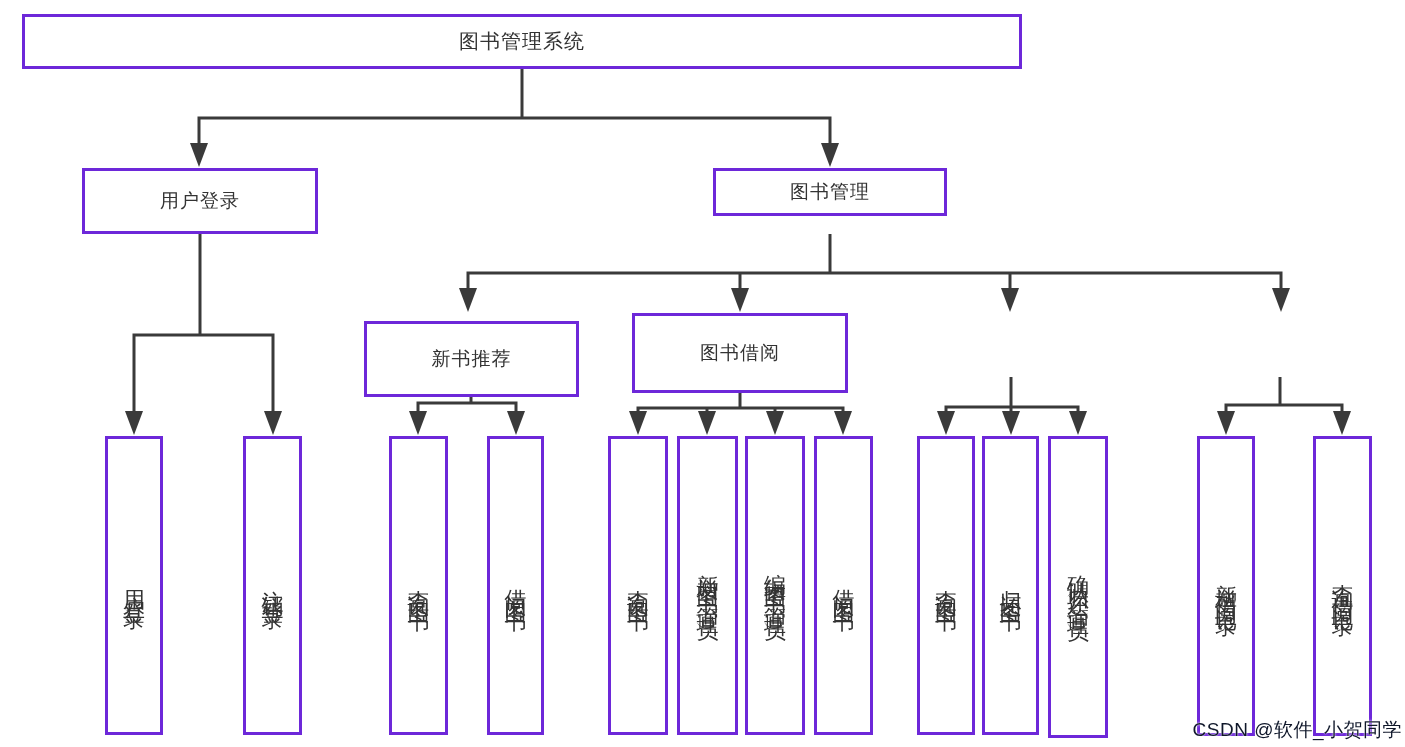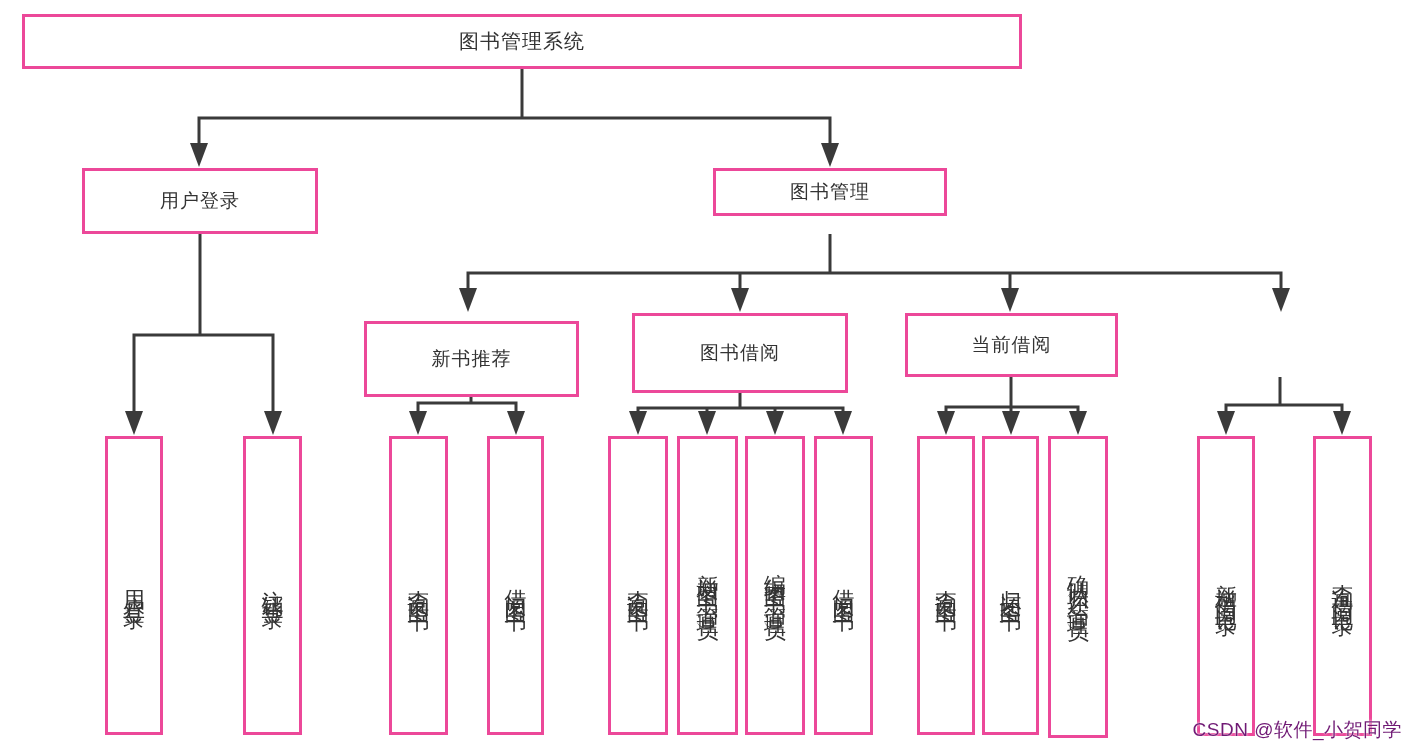--- a/index.html
+++ b/index.html
@@ -12,42 +12,42 @@
     overflow: hidden;
   }
   .stage svg.wires {
     position: absolute;
     left: 0; top: 0;
     width: 1405px; height: 747px;
   }
   .node {
     position: absolute;
     box-sizing: border-box;
-    border: 3px solid #ec4899;
+    border: 3px solid #6d28d9;
     background: #ffffff;
     color: #333333;
     display: flex;
     align-items: center;
     justify-content: center;
     text-align: center;
   }
   .node.h { font-size: 19px; letter-spacing: 1px; }
   .node.root { font-size: 20px; letter-spacing: 1px; }
   .node.v {
     writing-mode: vertical-rl;
     font-size: 22px;
     letter-spacing: 0.3em;
     line-height: 1;
   }
   .watermark {
     position: absolute;
     right: 3px;
     bottom: 4px;
     font-size: 19px;
-    color: #701a75;
+    color: #0f172a;
     letter-spacing: 0.5px;
     text-shadow: 0 0 3px rgba(255,255,255,0.95), 0 0 1px rgba(255,255,255,0.95);
     white-space: nowrap;
   }
 </style>
 </head>
 <body>
 
 <div class="stage">
 
@@ -103,21 +103,20 @@
     </g>
   </svg>
 
   <div class="node root" style="left:22px; top:14px; width:1000px; height:55px;">图书管理系统</div>
 
   <div class="node h" style="left:82px; top:168px; width:236px; height:66px;">用户登录</div>
   <div class="node h" style="left:713px; top:168px; width:234px; height:48px;">图书管理</div>
 
   <div class="node h" style="left:364px; top:321px; width:215px; height:76px;">新书推荐</div>
   <div class="node h" style="left:632px; top:313px; width:216px; height:80px;">图书借阅</div>
-  <div class="node h" style="left:905px; top:313px; width:213px; height:64px;">当前借阅</div>
 
   <div class="node v" style="left:105px; top:436px; width:58px; height:299px;">用户登录</div>
   <div class="node v" style="left:243px; top:436px; width:59px; height:299px;">注销登录</div>
 
   <div class="node v" style="left:389px; top:436px; width:59px; height:299px;">查询图书</div>
   <div class="node v" style="left:487px; top:436px; width:57px; height:299px;">借阅图书</div>
 
   <div class="node v" style="left:608px; top:436px; width:60px; height:299px;">查询图书</div>
   <div class="node v" style="left:677px; top:436px; width:61px; height:299px;">新增图书（管理员）</div>
   <div class="node v" style="left:745px; top:436px; width:60px; height:299px;">编辑图书（管理员）</div>

